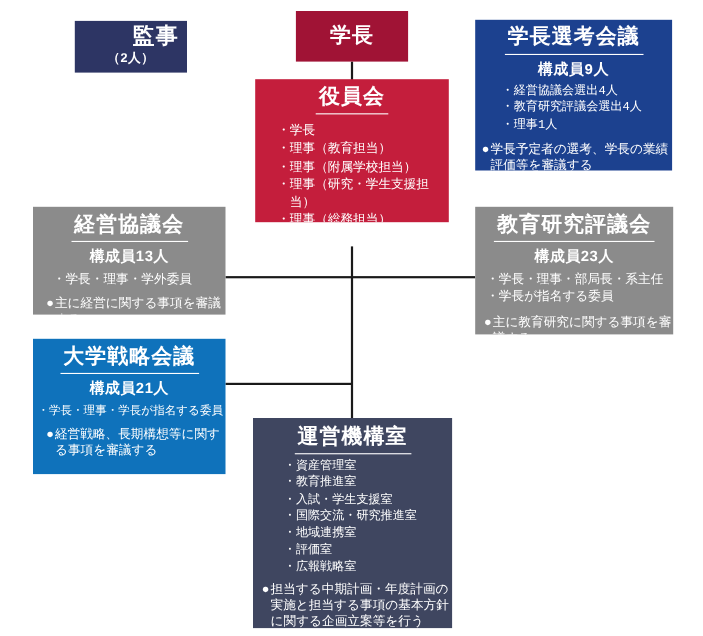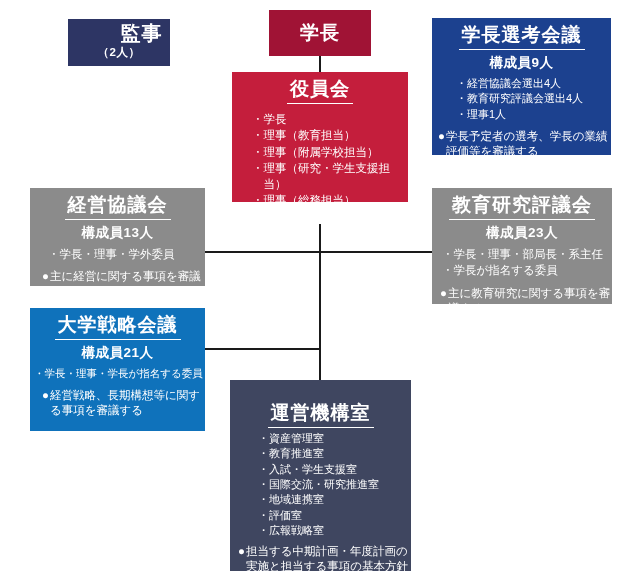--- a/index.html
+++ b/index.html
@@ -19,21 +19,21 @@
   .box{
     position:absolute;
     box-sizing:border-box;
     color:#ffffff;
     text-align:center;
     overflow:hidden;
   }
   .navy  {background:#2d3564;}
   .dkred {background:#a01335;}
   .red   {background:#c41e3c;}
-  .blue  {background:#1c418f;}
+  .blue  {background:#1c418f;font-family:Liberation Mono, monospace;}
   .gray  {background:#8b8b8b;}
   .mblue {background:#0f72bb;}
   .slate {background:#3f4660;}
 
   .title{
     font-weight:bold;
     font-size:19px;
     letter-spacing:1px;
     line-height:1.15;
   }
@@ -83,21 +83,21 @@
   .n-mgmt .members{padding-left:18px;}
   .n-mgmt .note{padding-left:12px;}
 
   .n-edu .members{padding-left:10px;}
   .n-edu .note{padding-left:8px;}
 
   .n-strat .members{padding-left:4px;}
   .n-strat .mrow{font-size:10.5px;}
   .n-strat .note{padding-left:12px;}
 
-  .n-office .title-row{margin-top:22px;}
+  .n-office .title-row{margin-top:7px;}
   .n-office .members{padding-left:28px;margin-top:3px;}
   .n-office .mrow{font-size:11px;line-height:1.4;}
   .n-office .note{padding-left:8px;margin-top:5px;font-size:11.5px;line-height:1.3;}
 </style>
 </head>
 <body>
 
 <div class="canvas">
 
   <div class="line v" style="left:319px;top:56px;height:17px"></div>

